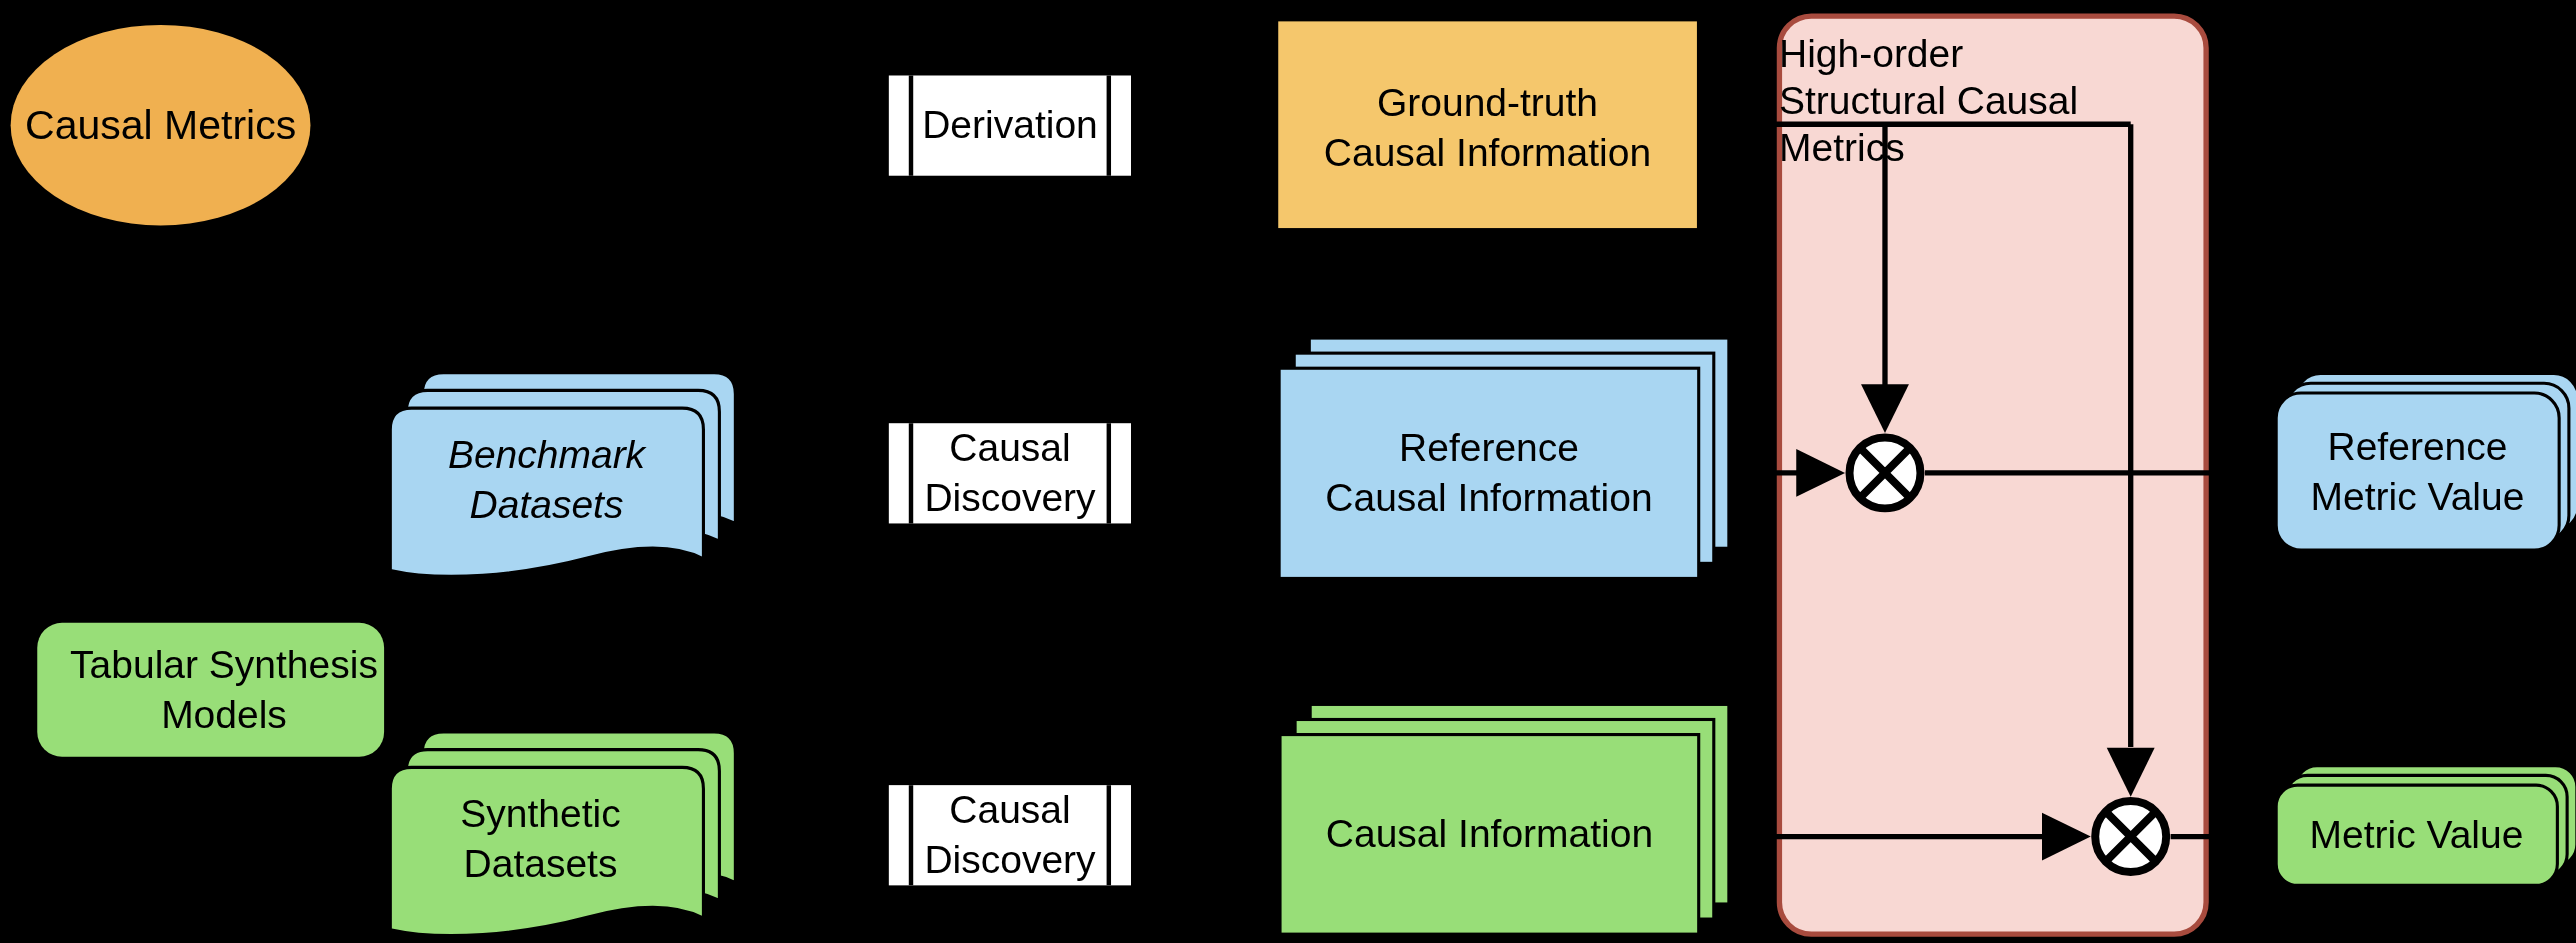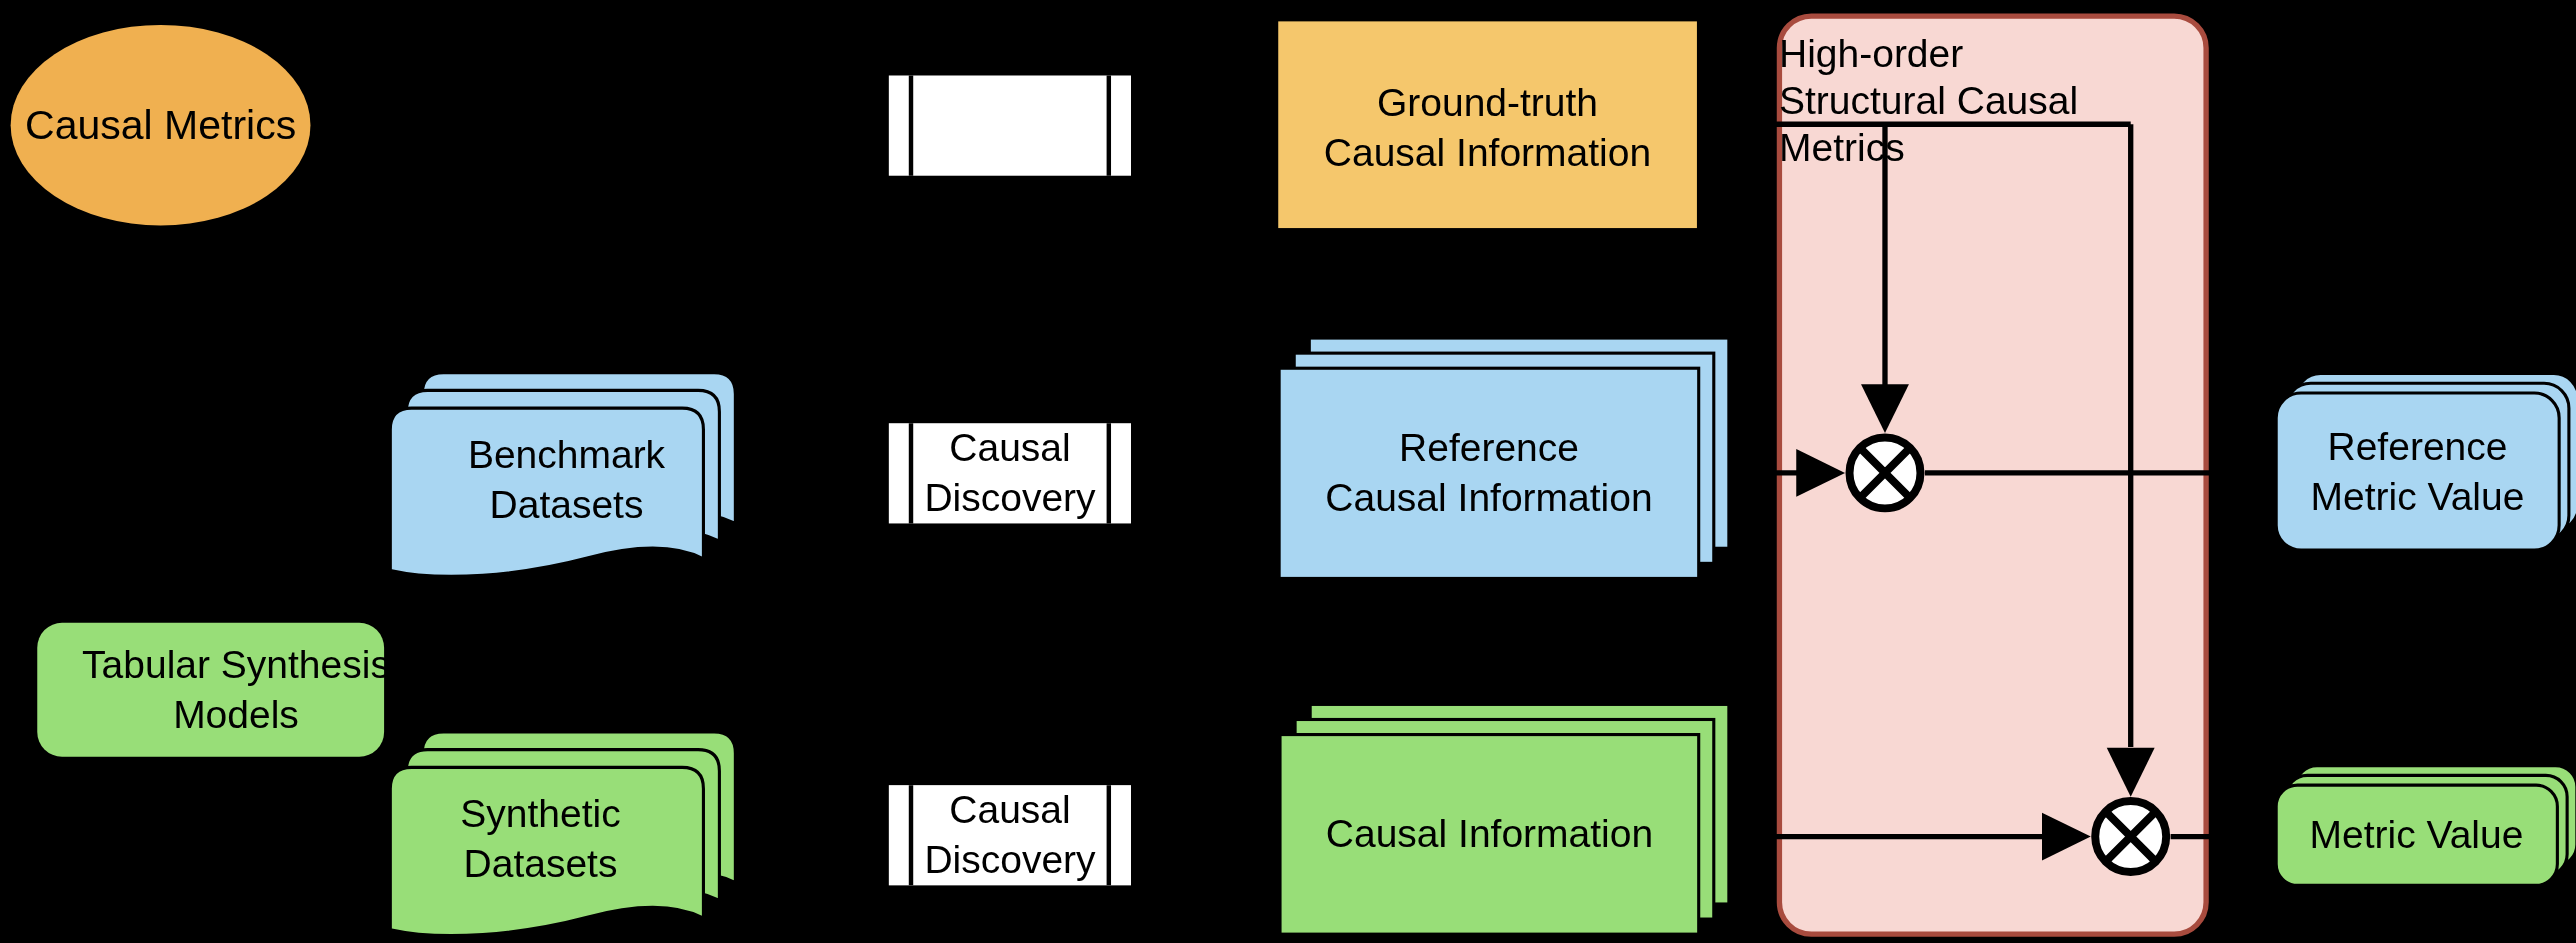--- a/index.html
+++ b/index.html
@@ -127,41 +127,42 @@
 
     <g>
       <rect class="stack-green" x="2588" y="863" width="317" height="113" rx="24"></rect>
       <rect class="stack-green" x="2577" y="874" width="317" height="113" rx="24"></rect>
       <rect class="stack-green" x="2566" y="885" width="317" height="113" rx="24"></rect>
     </g>
   </svg>
 
   <div class="label big" style="left:10.6px; top:25px; width:300px; height:200px;">Causal Metrics</div>
 
+  <div class="label" style="left:889px; top:75px; width:242px; height:100px;">Derivation</div>
 
   <div class="label" style="left:1278px; top:21px; width:419px; height:213px;">Ground-truth
 Causal Information</div>
 
   <div class="label toplabel" style="left:1779px; top:30px; width:427px; text-align:left;">High-order
 Structural Causal
 Metrics</div>
 
-  <div class="label" style="left:410px; top:404px; width:313px; height:151px;">Benchmark
+  <div class="label" style="left:390px; top:404px; width:313px; height:151px;font-style:italic;">Benchmark
 Datasets</div>
 
   <div class="label" style="left:889px; top:423px; width:242px; height:100px;">Causal
 Discovery</div>
 
   <div class="label" style="left:1279px; top:368px; width:420px; height:210px;">Reference
 Causal Information</div>
 
   <div class="label" style="left:2276px; top:393px; width:283px; height:157px;">Reference
 Metric Value</div>
 
-  <div class="label" style="left:37px; top:623px; width:374px; height:134px;padding-left:12px;">Tabular Synthesis
+  <div class="label" style="left:37px; top:623px; width:374px; height:134px;">Tabular Synthesis
 Models</div>
 
   <div class="label" style="left:384px; top:763px; width:313px; height:151px;">Synthetic
 Datasets</div>
 
   <div class="label" style="left:889px; top:785px; width:242px; height:100px;">Causal
 Discovery</div>
 
   <div class="label" style="left:1280px; top:734px; width:419px; height:200px;">Causal Information</div>
 

